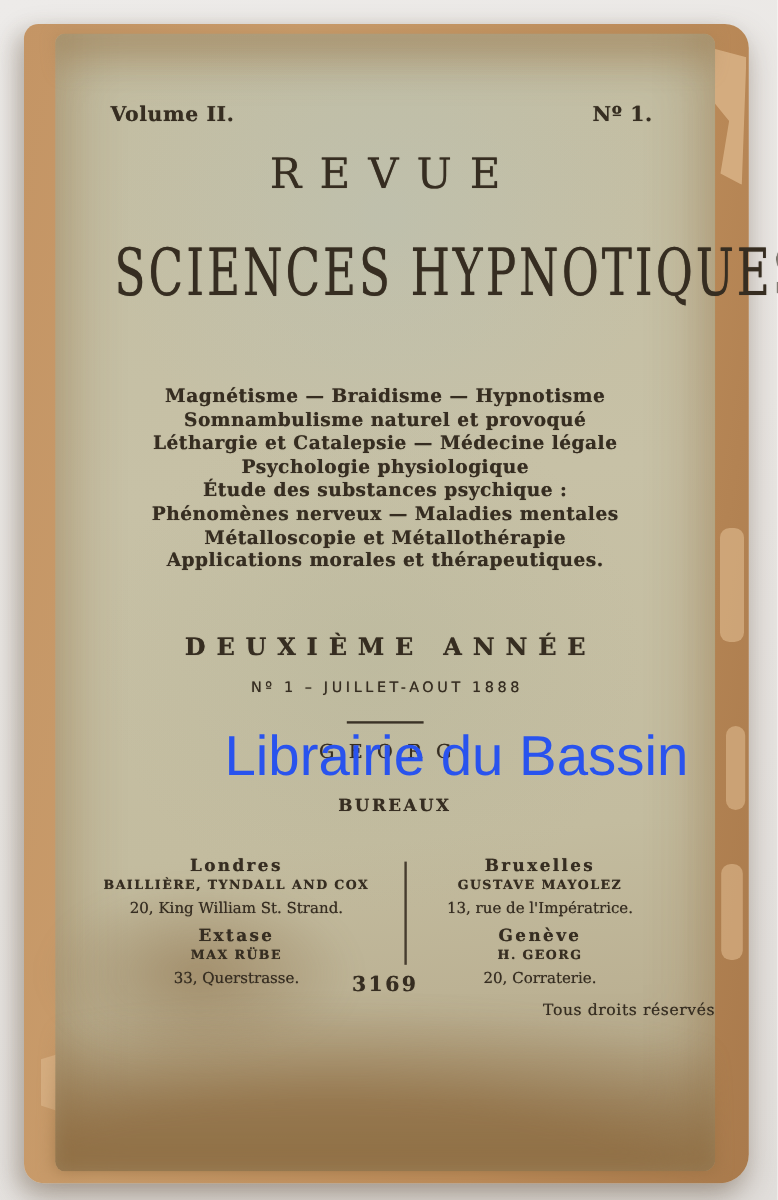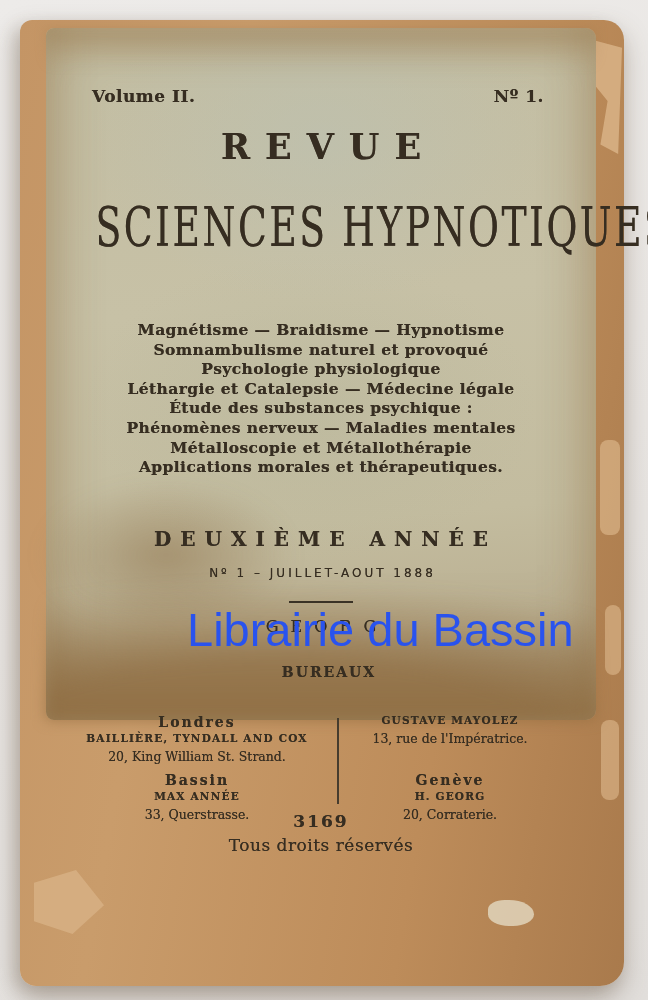--- a/index.html
+++ b/index.html
@@ -20,21 +20,21 @@
     clip-path:polygon(8% 0,100% 10%,92% 100%,55% 92%,70% 55%,40% 40%);opacity:.9;}
   .tear.r1{right:4px;top:420px;width:20px;height:95px;border-radius:8px;opacity:.75;}
   .tear.r2{right:3px;top:585px;width:16px;height:70px;border-radius:8px;opacity:.7;}
   .tear.r3{right:5px;top:700px;width:18px;height:80px;border-radius:8px;opacity:.7;}
   .tear.bl{left:14px;bottom:52px;width:70px;height:64px;
     clip-path:polygon(0 20%,60% 0,100% 55%,55% 100%,0 80%);opacity:.85;}
   .tear.br{right:90px;bottom:60px;width:46px;height:26px;border-radius:40% 60% 50% 50%;
     background:#e4d9c2;opacity:.8;}
   
   .cover{
-    position:absolute;left:26px;top:8px;width:550px;height:692px;
+    position:absolute;left:26px;top:8px;width:550px;height:948px;
     border-radius:8px 10px 10px 8px;
     background:
       radial-gradient(60% 34% at 50% 16%, rgba(185,193,182,.45), rgba(185,193,182,0) 70%),
       radial-gradient(55% 30% at 48% 55%, rgba(170,175,150,.25), rgba(170,175,150,0) 75%),
       linear-gradient(175deg,#c2bda2 0%,#c7c1a6 40%,#c3bc9f 70%,#b3a586 100%);
     box-shadow:
       inset 0 0 46px 12px rgba(148,112,66,.32),
       inset 0 -95px 75px -30px rgba(128,92,50,.48),
       inset 0 26px 45px -24px rgba(152,118,72,.28);
   }
@@ -43,40 +43,40 @@
     background:radial-gradient(130% 120% at 42% 128%, rgba(140,103,58,.62) 45%, rgba(140,103,58,.28) 62%, rgba(140,103,58,0) 78%);}
   .stain.bl{left:-10px;bottom:90px;width:260px;height:150px;filter:blur(9px);border-radius:50%;
     background:radial-gradient(closest-side, rgba(125,90,48,.42), rgba(125,90,48,0));}
   .stain.topedge{left:0;right:0;top:0;height:40px;filter:blur(6px);
     background:linear-gradient(to bottom, rgba(150,115,70,.30), rgba(150,115,70,0));}
   
   .print{position:absolute;color:#362d21;text-shadow:0 0 .6px rgba(54,45,33,.75);}
   .centered{left:0;right:0;text-align:center;}
   .masthead-row{top:58px;left:46px;right:52px;display:flex;justify-content:space-between;
     font-size:17px;font-weight:700;letter-spacing:.5px;}
-  .title-revue{top:98px;font-size:35px;letter-spacing:15px;text-indent:15px;font-weight:700;}
+  .title-revue{top:98px;font-size:35px;letter-spacing:15px;text-indent:15px;font-weight:400;}
   .title-des{top:150px;font-size:13px;font-weight:700;letter-spacing:5px;text-indent:5px;}
   .title-main{top:172px;font-size:46px;font-weight:400;white-space:nowrap;letter-spacing:3px;
     transform:scale(.82,1.18);transform-origin:50% 50%;}
   .topics{top:292px;font-size:15.5px;font-weight:700;line-height:19.6px;letter-spacing:.4px;}
   .annee{top:499px;font-size:20px;font-weight:700;letter-spacing:9px;text-indent:9px;}
   .issue-line{top:538px;font-family:"DejaVu Sans",sans-serif;font-size:12px;letter-spacing:3px;
     text-indent:3px;font-weight:400;}
   .sep-rule{top:573px;left:50%;width:64px;height:2px;margin-left:-32px;background:#3a3226;}
   .paris{top:589px;font-size:16px;letter-spacing:12px;text-indent:12px;}
   .bureaux{top:636px;font-size:14px;font-weight:700;letter-spacing:2px;padding-left:16px;}
   .address{top:657px;font-size:17px;font-weight:600;letter-spacing:1px;word-spacing:6px;}
   .offices{top:686px;left:26px;right:18px;display:grid;grid-template-columns:250px 1fr;
     row-gap:8px;text-align:center;}
   .office .o-city{font-size:14px;font-weight:700;letter-spacing:2px;margin-bottom:2px;}
   .office .o-name{font-size:10.5px;font-weight:600;letter-spacing:1.2px;}
   .office .o-addr{font-size:12.5px;margin-top:5px;}
   .col-divider{top:690px;left:291px;width:2px;height:86px;background:#463c2e;}
   .year-line{top:783px;font-size:17px;font-weight:700;letter-spacing:2px;}
-  .rights-line{top:807px;font-size:17px;letter-spacing:.5px;}
+  .rights-line{top:807px;font-size:13px;letter-spacing:.5px;text-align:right;}
   
   .watermark{
     position:absolute;left:110px;top:574px;z-index:5;white-space:nowrap;
     font-family:"Liberation Sans",sans-serif;font-size:47px;font-weight:400;
     color:#2953ee;text-shadow:none;margin-left:31px;
   }
 </style>
 </head>
 <body>
 
@@ -97,22 +97,22 @@
       <span>Volume II.</span>
       <span>Nº 1.</span>
     </div>
 
     <div class="print centered title-revue">REVUE</div>
     <div class="print centered title-main">SCIENCES HYPNOTIQUES</div>
 
     <div class="print centered topics">
       <div>Magnétisme — Braidisme — Hypnotisme</div>
       <div>Somnambulisme naturel et provoqué</div>
+      <div>Léthargie et Catalepsie — Médecine légale</div>
       <div>Psychologie physiologique</div>
-      <div>Léthargie et Catalepsie — Médecine légale</div>
       <div>Étude des substances psychique :</div>
       <div>Phénomènes nerveux — Maladies mentales</div>
       <div>Métalloscopie et Métallothérapie</div>
       <div>Applications morales et thérapeutiques.</div>
     </div>
 
     <div class="print centered annee">DEUXIÈME ANNÉE</div>
     <div class="print centered issue-line">Nº 1 – JUILLET-AOUT 1888</div>
 
     <div class="print sep-rule"></div>
@@ -120,26 +120,27 @@
     <div class="print centered paris">GEORG</div>
     <div class="print centered bureaux">BUREAUX</div>
 
     <div class="print offices">
       <div class="office">
         <div class="o-city">Londres</div>
         <div class="o-name">BAILLIÈRE, TYNDALL AND COX</div>
         <div class="o-addr">20, King William St. Strand.</div>
       </div>
       <div class="office">
+        <div class="o-city">Bruxelles</div>
         <div class="o-name">GUSTAVE MAYOLEZ</div>
         <div class="o-addr">13, rue de l'Impératrice.</div>
       </div>
       <div class="office">
-        <div class="o-city">Bassin</div>
-        <div class="o-name">MAX ANNÉE</div>
+        <div class="o-city">Extase</div>
+        <div class="o-name">MAX RÜBE</div>
         <div class="o-addr">33, Querstrasse.</div>
       </div>
       <div class="office">
         <div class="o-city">Genève</div>
         <div class="o-name">H. GEORG</div>
         <div class="o-addr">20, Corraterie.</div>
       </div>
     </div>
     <div class="print col-divider"></div>
 

